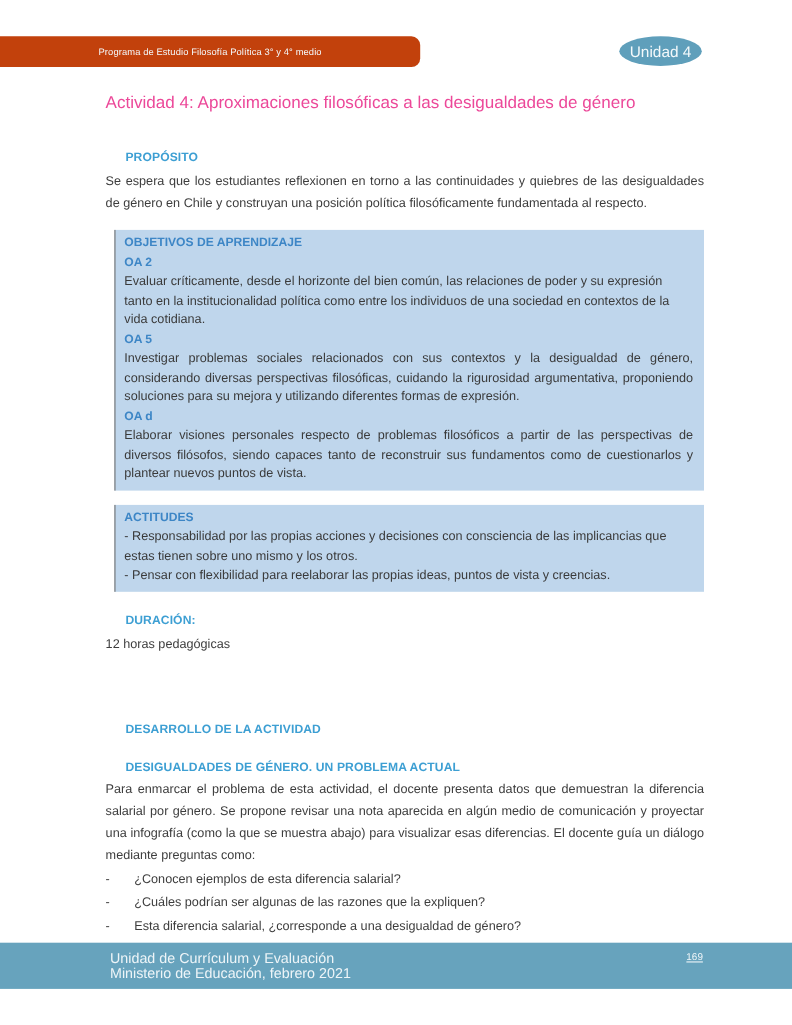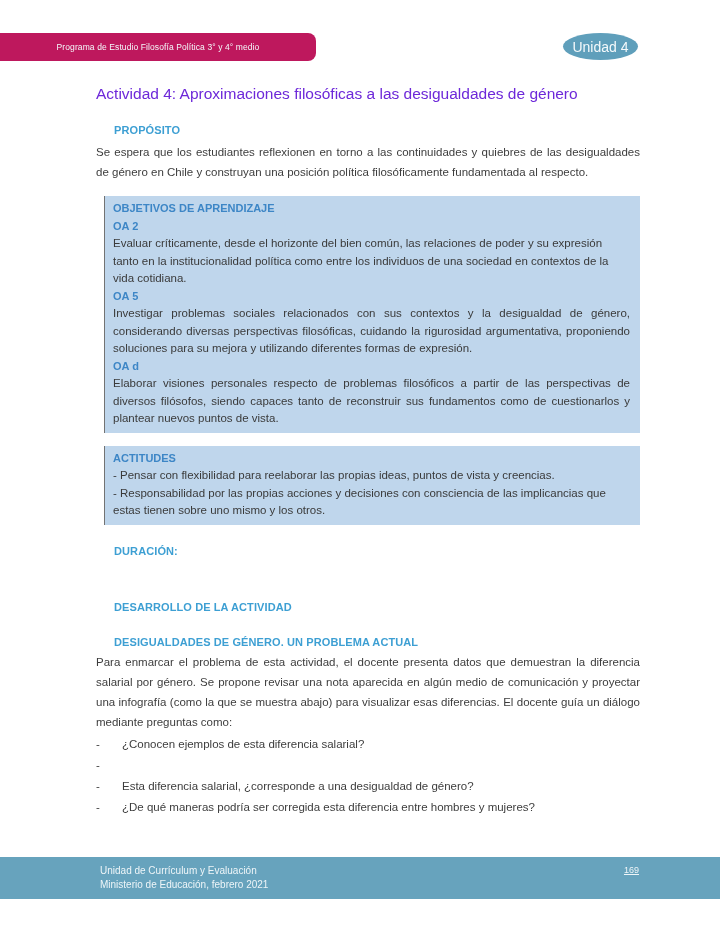--- a/index.html
+++ b/index.html
@@ -9,41 +9,41 @@
     position: relative;
     font-family: "Liberation Sans", sans-serif;
     color: #3f3f3f;
     overflow: hidden;
   }
   .page { position: absolute; inset: 0; background: #ffffff; }
 
   
   .header-band {
     position: absolute; left: 0; top: 33px;
-    width: 316px; height: 28px;
-    background: #be185d;
+    width: 382px; height: 28px;
+    background: #c2410c;
     border-radius: 0 8px 8px 0;
     display: flex; align-items: center; justify-content: center;
     color: #f4f9fb; font-size: 8.5px; letter-spacing: .1px;
   }
   .unit-oval {
     position: absolute; left: 563px; top: 33px;
     width: 75px; height: 27px;
     background: #5f9fbb;
     border-radius: 50%;
     display: flex; align-items: center; justify-content: center;
     color: #f4f9fb; font-size: 14px;
   }
 
   
   .content { position: absolute; left: 96px; top: 84px; width: 544px; }
 
   .doc-title {
-    font-size: 15.5px; font-weight: 400; color: #6d28d9;
-    line-height: 20px; margin-bottom: 19px;
+    font-size: 15.5px; font-weight: 400; color: #ec4899;
+    line-height: 20px; margin-bottom: 32px;
   }
   h2.sec {
     font-size: 11px; font-weight: 700; color: #3d9fd3;
     line-height: 14px; margin: 0 0 5px 0; letter-spacing: .1px; padding-left: 18px;
   }
   p.body {
     font-size: 11.5px; line-height: 20px; color: #3d3d3d;
   }
   .just { text-align: justify; }
 
@@ -61,40 +61,40 @@
     line-height: 17.5px;
   }
   .bluebox p.box-text {
     font-size: 11.5px; line-height: 17.5px; color: #3a3a3a;
   }
   .bluebox.actitudes { margin-top: 13px; }
 
   .duracion-block { margin-top: 19px; }
   .duracion-block p { margin-top: 1px; }
 
-  h2.desarrollo { margin-top: 42px; margin-bottom: 0; }
+  h2.desarrollo { margin-top: 60px; margin-bottom: 0; }
   h2.seccion { margin-top: 21px; margin-bottom: 3px; }
 
   
   .dash-list { list-style: none; margin-top: 2px; }
   .dash-list li {
     display: flex; align-items: flex-start;
     font-size: 11.5px; line-height: 21px; color: #3d3d3d;
   }
   .dash-list .marker { width: 26px; flex: 0 0 26px; }
 
   
   .footer-bar {
     position: absolute; left: 0; top: 857px;
     width: 720px; height: 42px;
     background: #67a3bd;
   }
   .footer-left {
     position: absolute; left: 100px; top: 7px;
-    color: #eef5f8; font-size: 10px; line-height: 13.5px;
+    color: #eef5f8; font-size: 13px; line-height: 13.5px;
   }
   .footer-page {
     position: absolute; right: 81px; top: 8px;
     color: #eef5f8; font-size: 9px; text-decoration: underline;
   }
 </style>
 </head>
 <body>
 
 <div class="page">
@@ -118,40 +118,42 @@
       <div class="oa-label">OA 2</div>
       <p class="box-text">Evaluar críticamente, desde el horizonte del bien común, las relaciones de poder y su expresión tanto en la institucionalidad política como entre los individuos de una sociedad en contextos de la vida cotidiana.</p>
       <div class="oa-label">OA 5</div>
       <p class="box-text just">Investigar problemas sociales relacionados con sus contextos y la desigualdad de género, considerando diversas perspectivas filosóficas, cuidando la rigurosidad argumentativa, proponiendo soluciones para su mejora y utilizando diferentes formas de expresión.</p>
       <div class="oa-label">OA d</div>
       <p class="box-text just">Elaborar visiones personales respecto de problemas filosóficos a partir de las perspectivas de diversos filósofos, siendo capaces tanto de reconstruir sus fundamentos como de cuestionarlos y plantear nuevos puntos de vista.</p>
     </div>
 
     <div class="bluebox actitudes">
       <div class="box-heading">ACTITUDES</div>
+      <p class="box-text">- Responsabilidad por las propias acciones y decisiones con consciencia de las implicancias que estas tienen sobre uno mismo y los otros.</p>
       <p class="box-text">- Pensar con flexibilidad para reelaborar las propias ideas, puntos de vista y creencias.</p>
-      <p class="box-text">- Responsabilidad por las propias acciones y decisiones con consciencia de las implicancias que estas tienen sobre uno mismo y los otros.</p>
     </div>
 
     <div class="duracion-block">
       <h2 class="sec">DURACIÓN:</h2>
+      <p class="body">12 horas pedagógicas</p>
     </div>
 
     <h2 class="sec desarrollo">DESARROLLO DE LA ACTIVIDAD</h2>
 
     <h2 class="sec seccion">DESIGUALDADES DE GÉNERO. UN PROBLEMA ACTUAL</h2>
     <p class="body just">Para enmarcar el problema de esta actividad, el docente presenta datos que demuestran la diferencia salarial por género. Se propone revisar una nota aparecida en algún medio de comunicación y proyectar una infografía (como la que se muestra abajo) para visualizar esas diferencias. El docente guía un diálogo mediante preguntas como:</p>
 
     <ul class="dash-list">
       <li>
         <span class="marker">-</span>
         <span>¿Conocen ejemplos de esta diferencia salarial?</span>
       </li>
       <li>
         <span class="marker">-</span>
+        <span>¿Cuáles podrían ser algunas de las razones que la expliquen?</span>
       </li>
       <li>
         <span class="marker">-</span>
         <span>Esta diferencia salarial, ¿corresponde a una desigualdad de género?</span>
       </li>
       <li>
         <span class="marker">-</span>
         <span>¿De qué maneras podría ser corregida esta diferencia entre hombres y mujeres?</span>
       </li>
     </ul>

